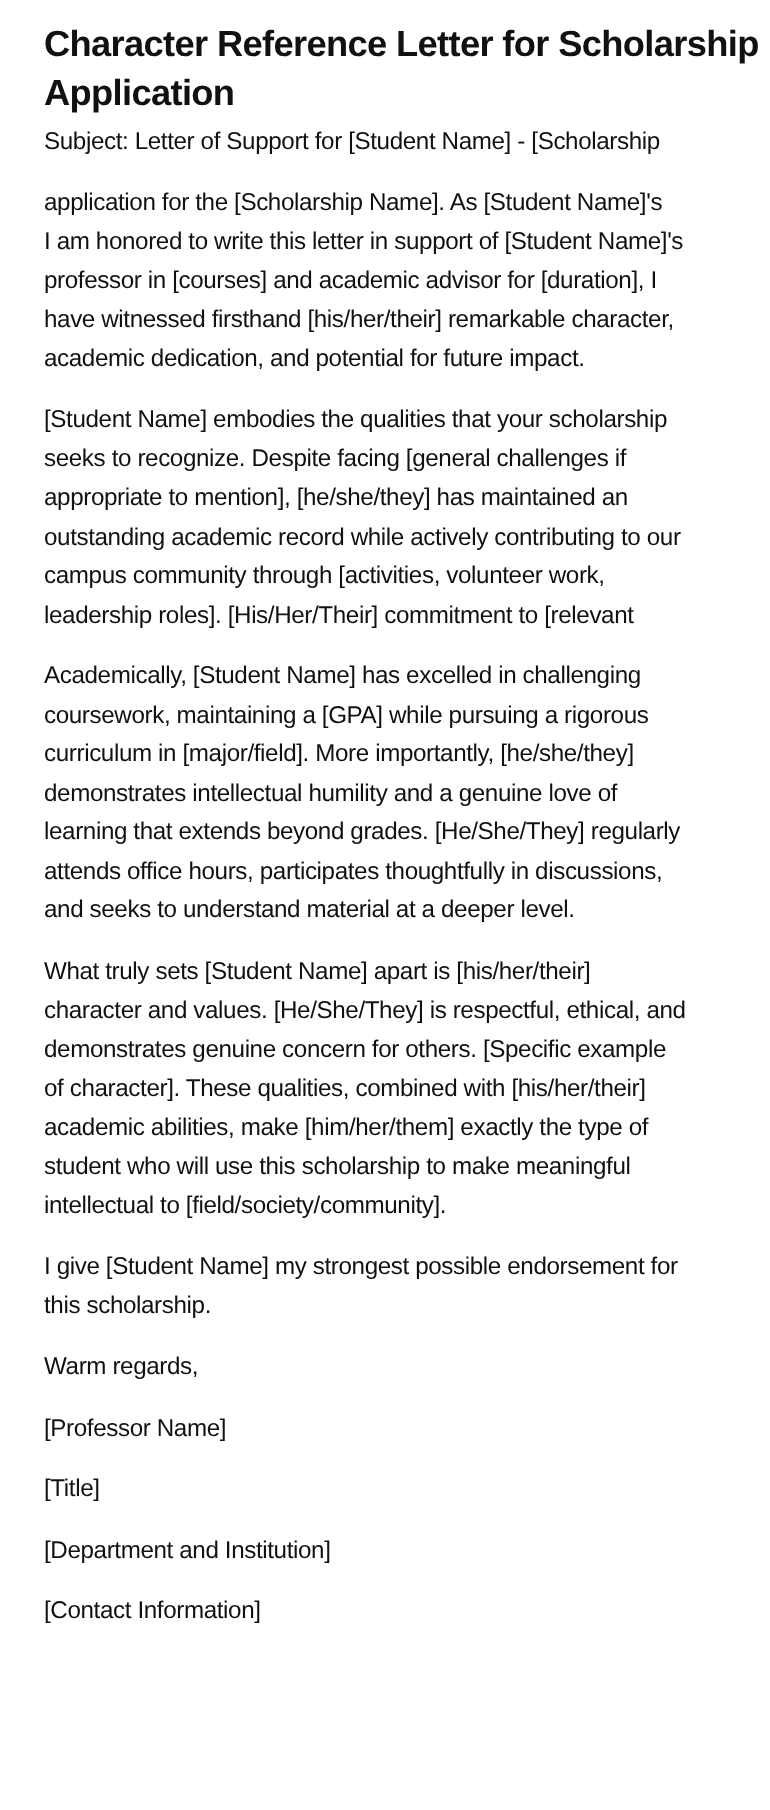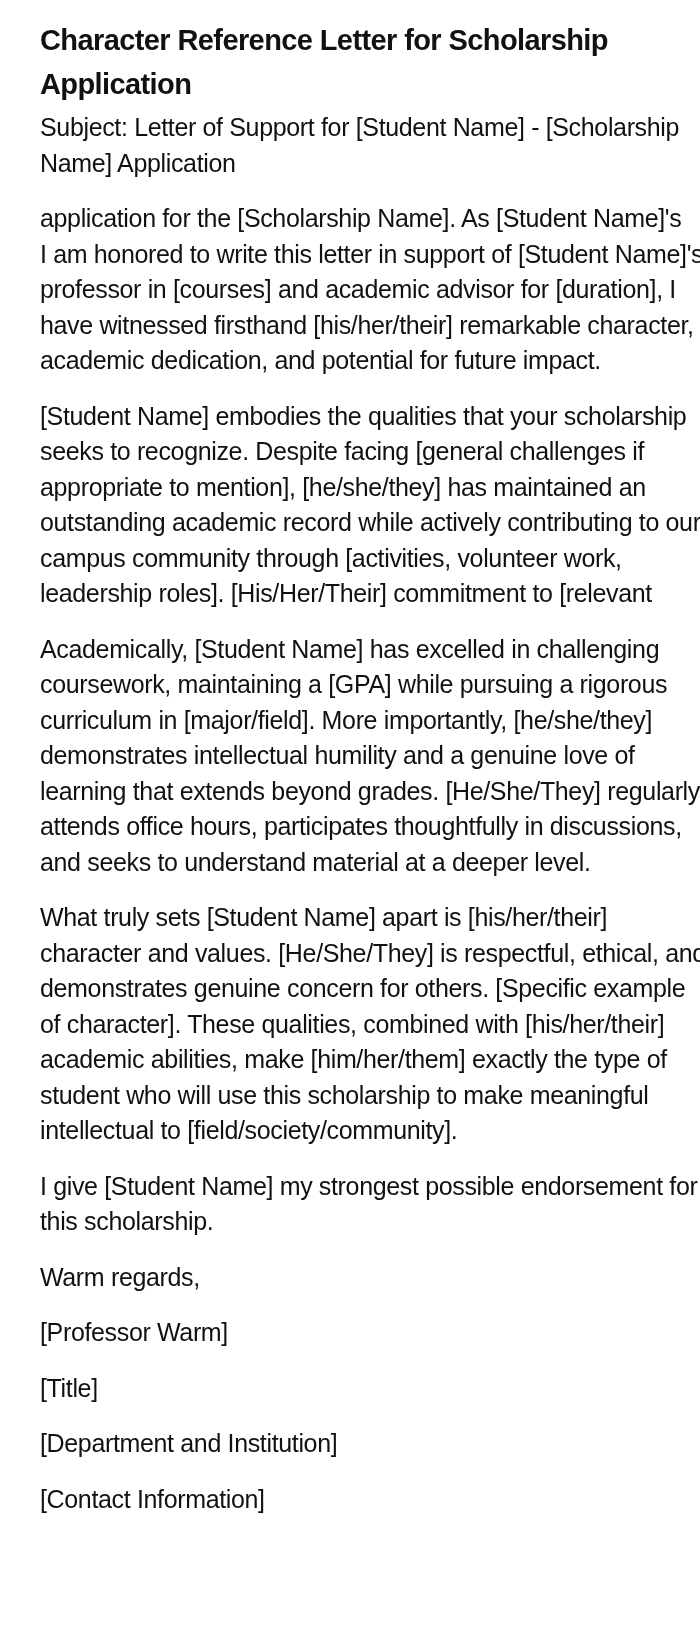--- a/index.html
+++ b/index.html
@@ -3,41 +3,40 @@
 <meta charset="utf-8">
 <style>
   html, body { margin: 0; padding: 0; background: #ffffff; }
   body { width: 700px; height: 1645px; overflow: hidden; position: relative; }
   .doc {
     position: absolute; left: 40px; top: 18px; width: 630px;
     color: #111111;
     font-family: "Liberation Sans", sans-serif;
   }
   .title {
-    font-weight: bold; font-size: 29px; line-height: 44px;
+    font-weight: bold; font-size: 33px; line-height: 44px;
     letter-spacing: -0.6px; margin: 0 0 4px 0;
   }
   .para {
-    font-size: 25px; line-height: 35.5px; letter-spacing: -0.35px;
+    font-size: 22px; line-height: 35.5px; letter-spacing: -0.35px;
     margin: 0 0 20px 0;
   }
   .line { display: block; white-space: nowrap; }
 </style>
 </head>
 <body>
 
 <div class="doc">
   <h1 class="title">
     <span class="line">Character Reference Letter for Scholarship</span>
     <span class="line">Application</span>
   </h1>
   <div id="paras">
       <p class="para">
         <span class="line">Subject: Letter of Support for [Student Name] - [Scholarship</span>
-        <span class="line">Name] Application</span>
       </p>
       <p class="para">
         <span class="line">application for the [Scholarship Name]. As [Student Name]'s</span>
         <span class="line">I am honored to write this letter in support of [Student Name]'s</span>
         <span class="line">professor in [courses] and academic advisor for [duration], I</span>
         <span class="line">have witnessed firsthand [his/her/their] remarkable character,</span>
         <span class="line">academic dedication, and potential for future impact.</span>
       </p>
       <p class="para">
         <span class="line">[Student Name] embodies the qualities that your scholarship</span>
@@ -66,21 +65,21 @@
         <span class="line">intellectual to [field/society/community].</span>
       </p>
       <p class="para">
         <span class="line">I give [Student Name] my strongest possible endorsement for</span>
         <span class="line">this scholarship.</span>
       </p>
       <p class="para">
         <span class="line">Warm regards,</span>
       </p>
       <p class="para">
-        <span class="line">[Professor Warm]</span>
+        <span class="line">[Professor Name]</span>
       </p>
       <p class="para">
         <span class="line">[Title]</span>
       </p>
       <p class="para">
         <span class="line">[Department and Institution]</span>
       </p>
       <p class="para">
         <span class="line">[Contact Information]</span>
       </p>

